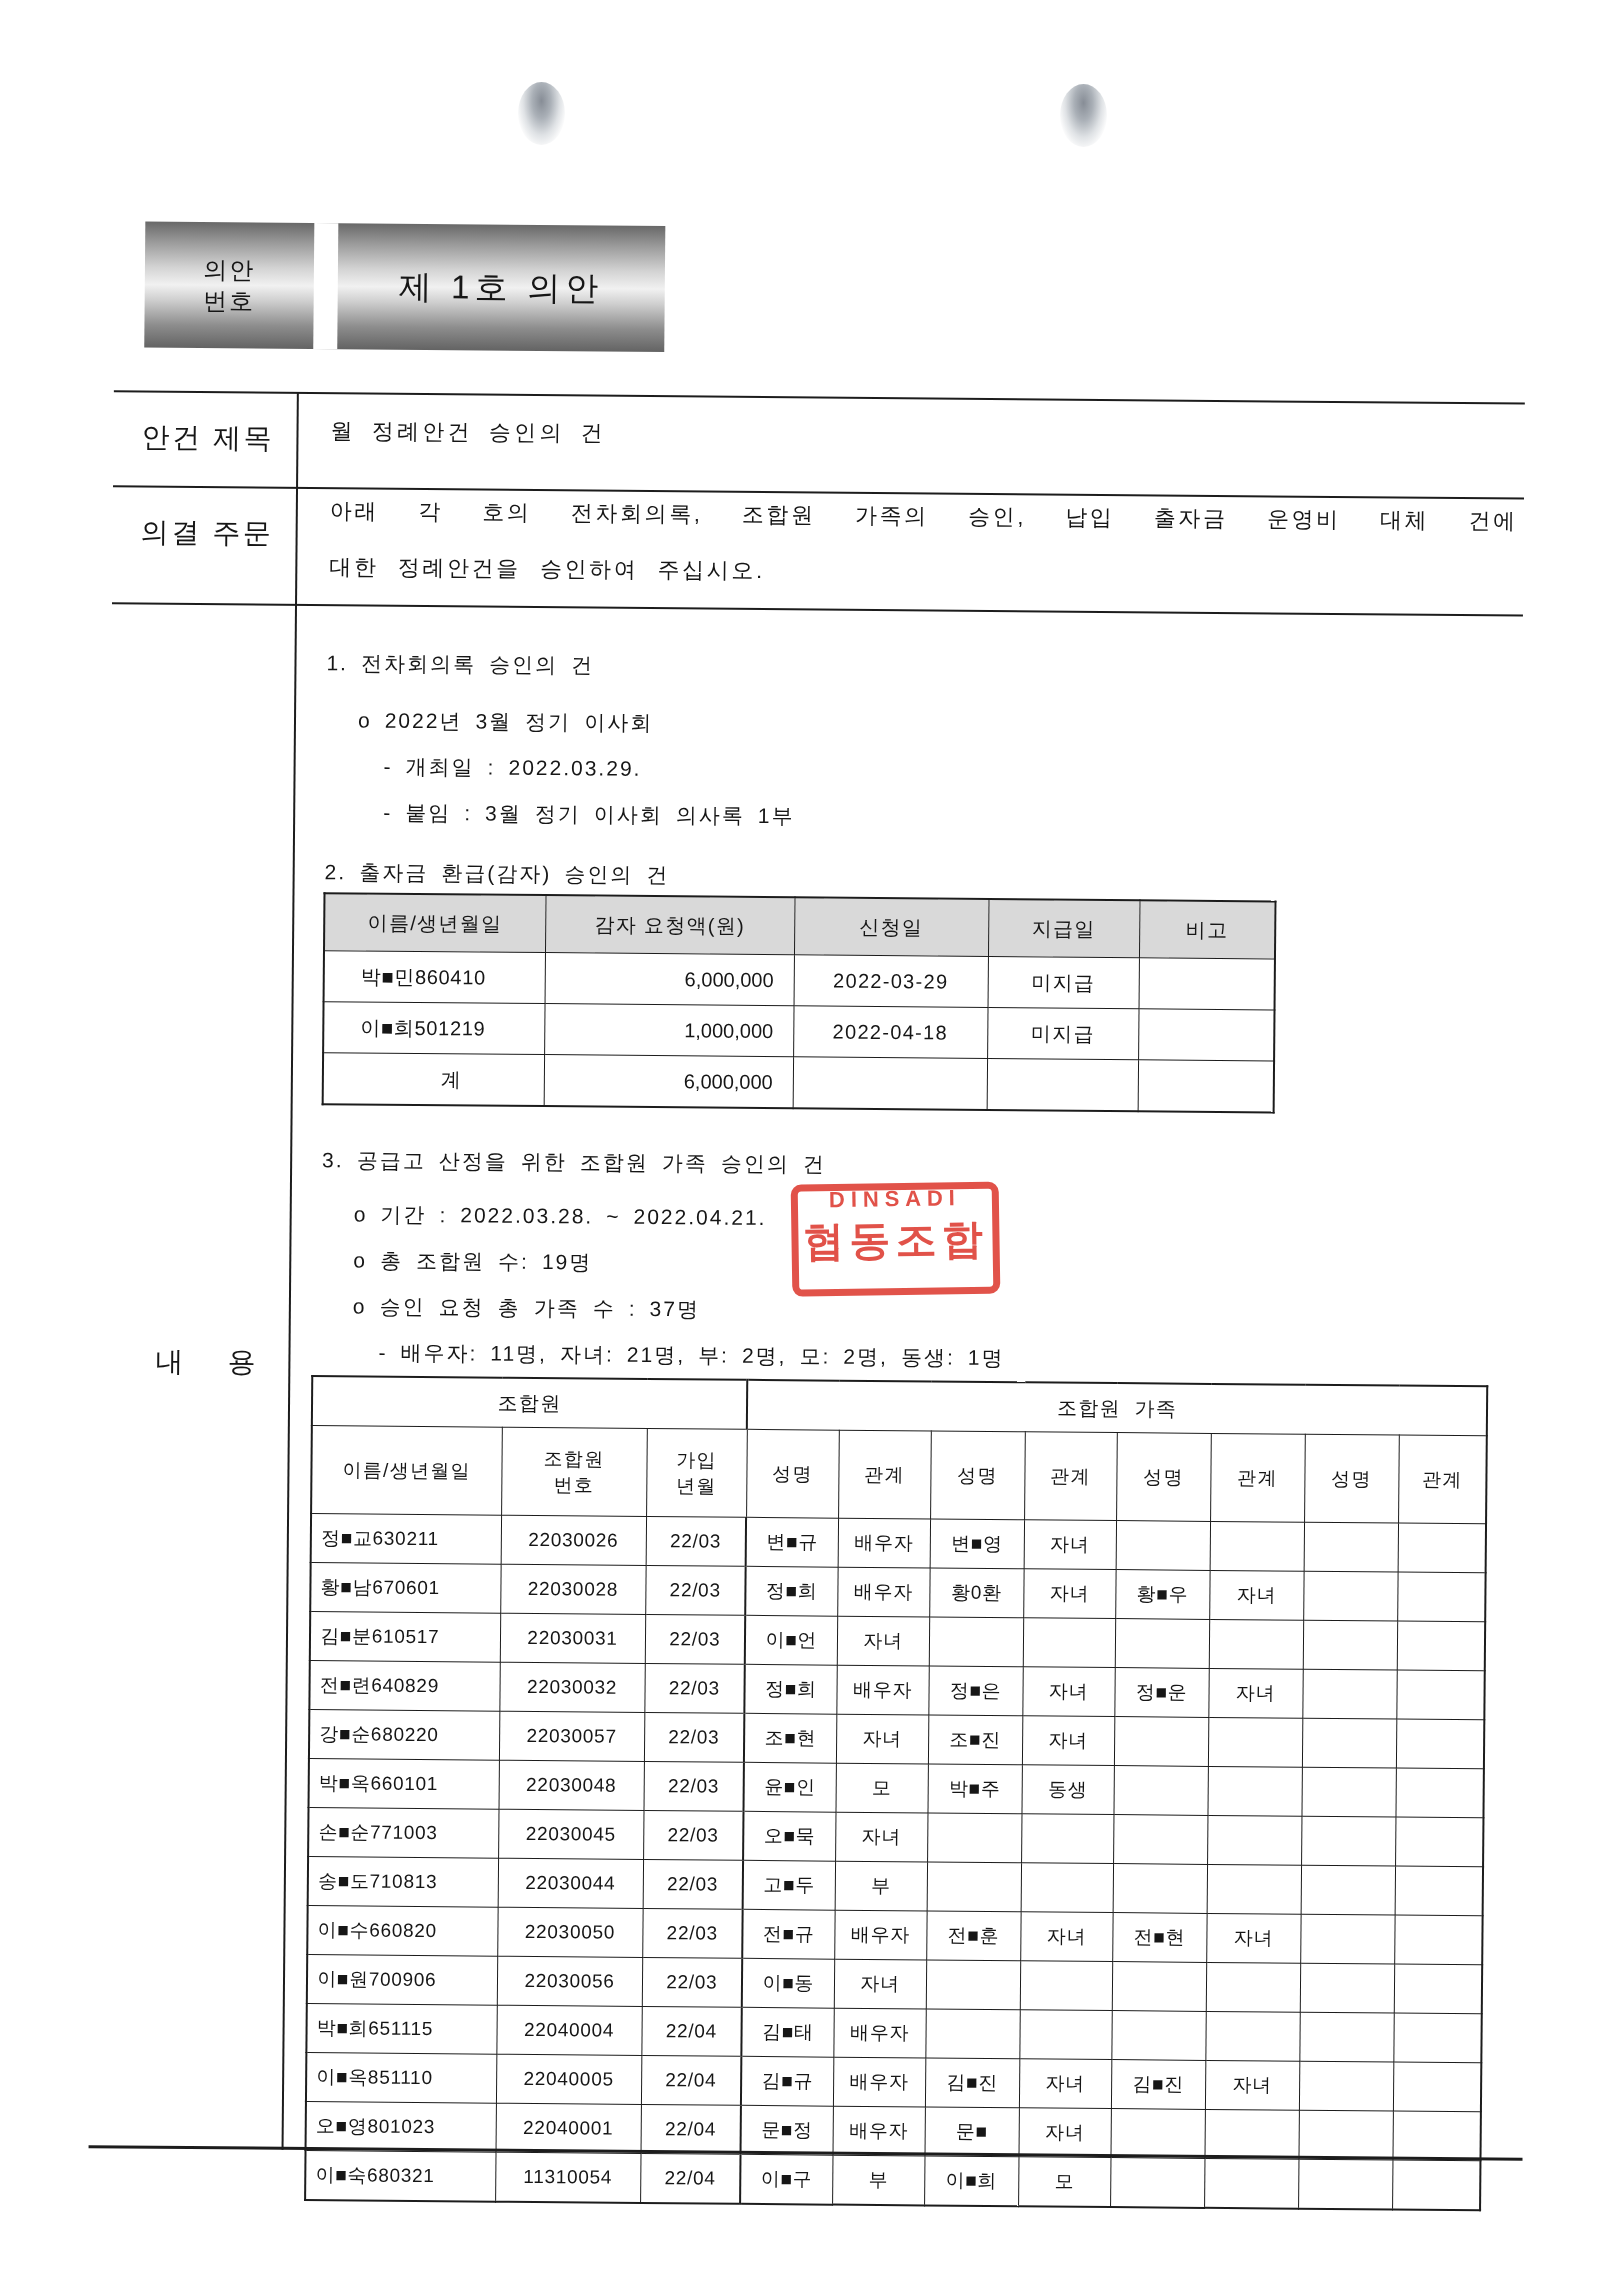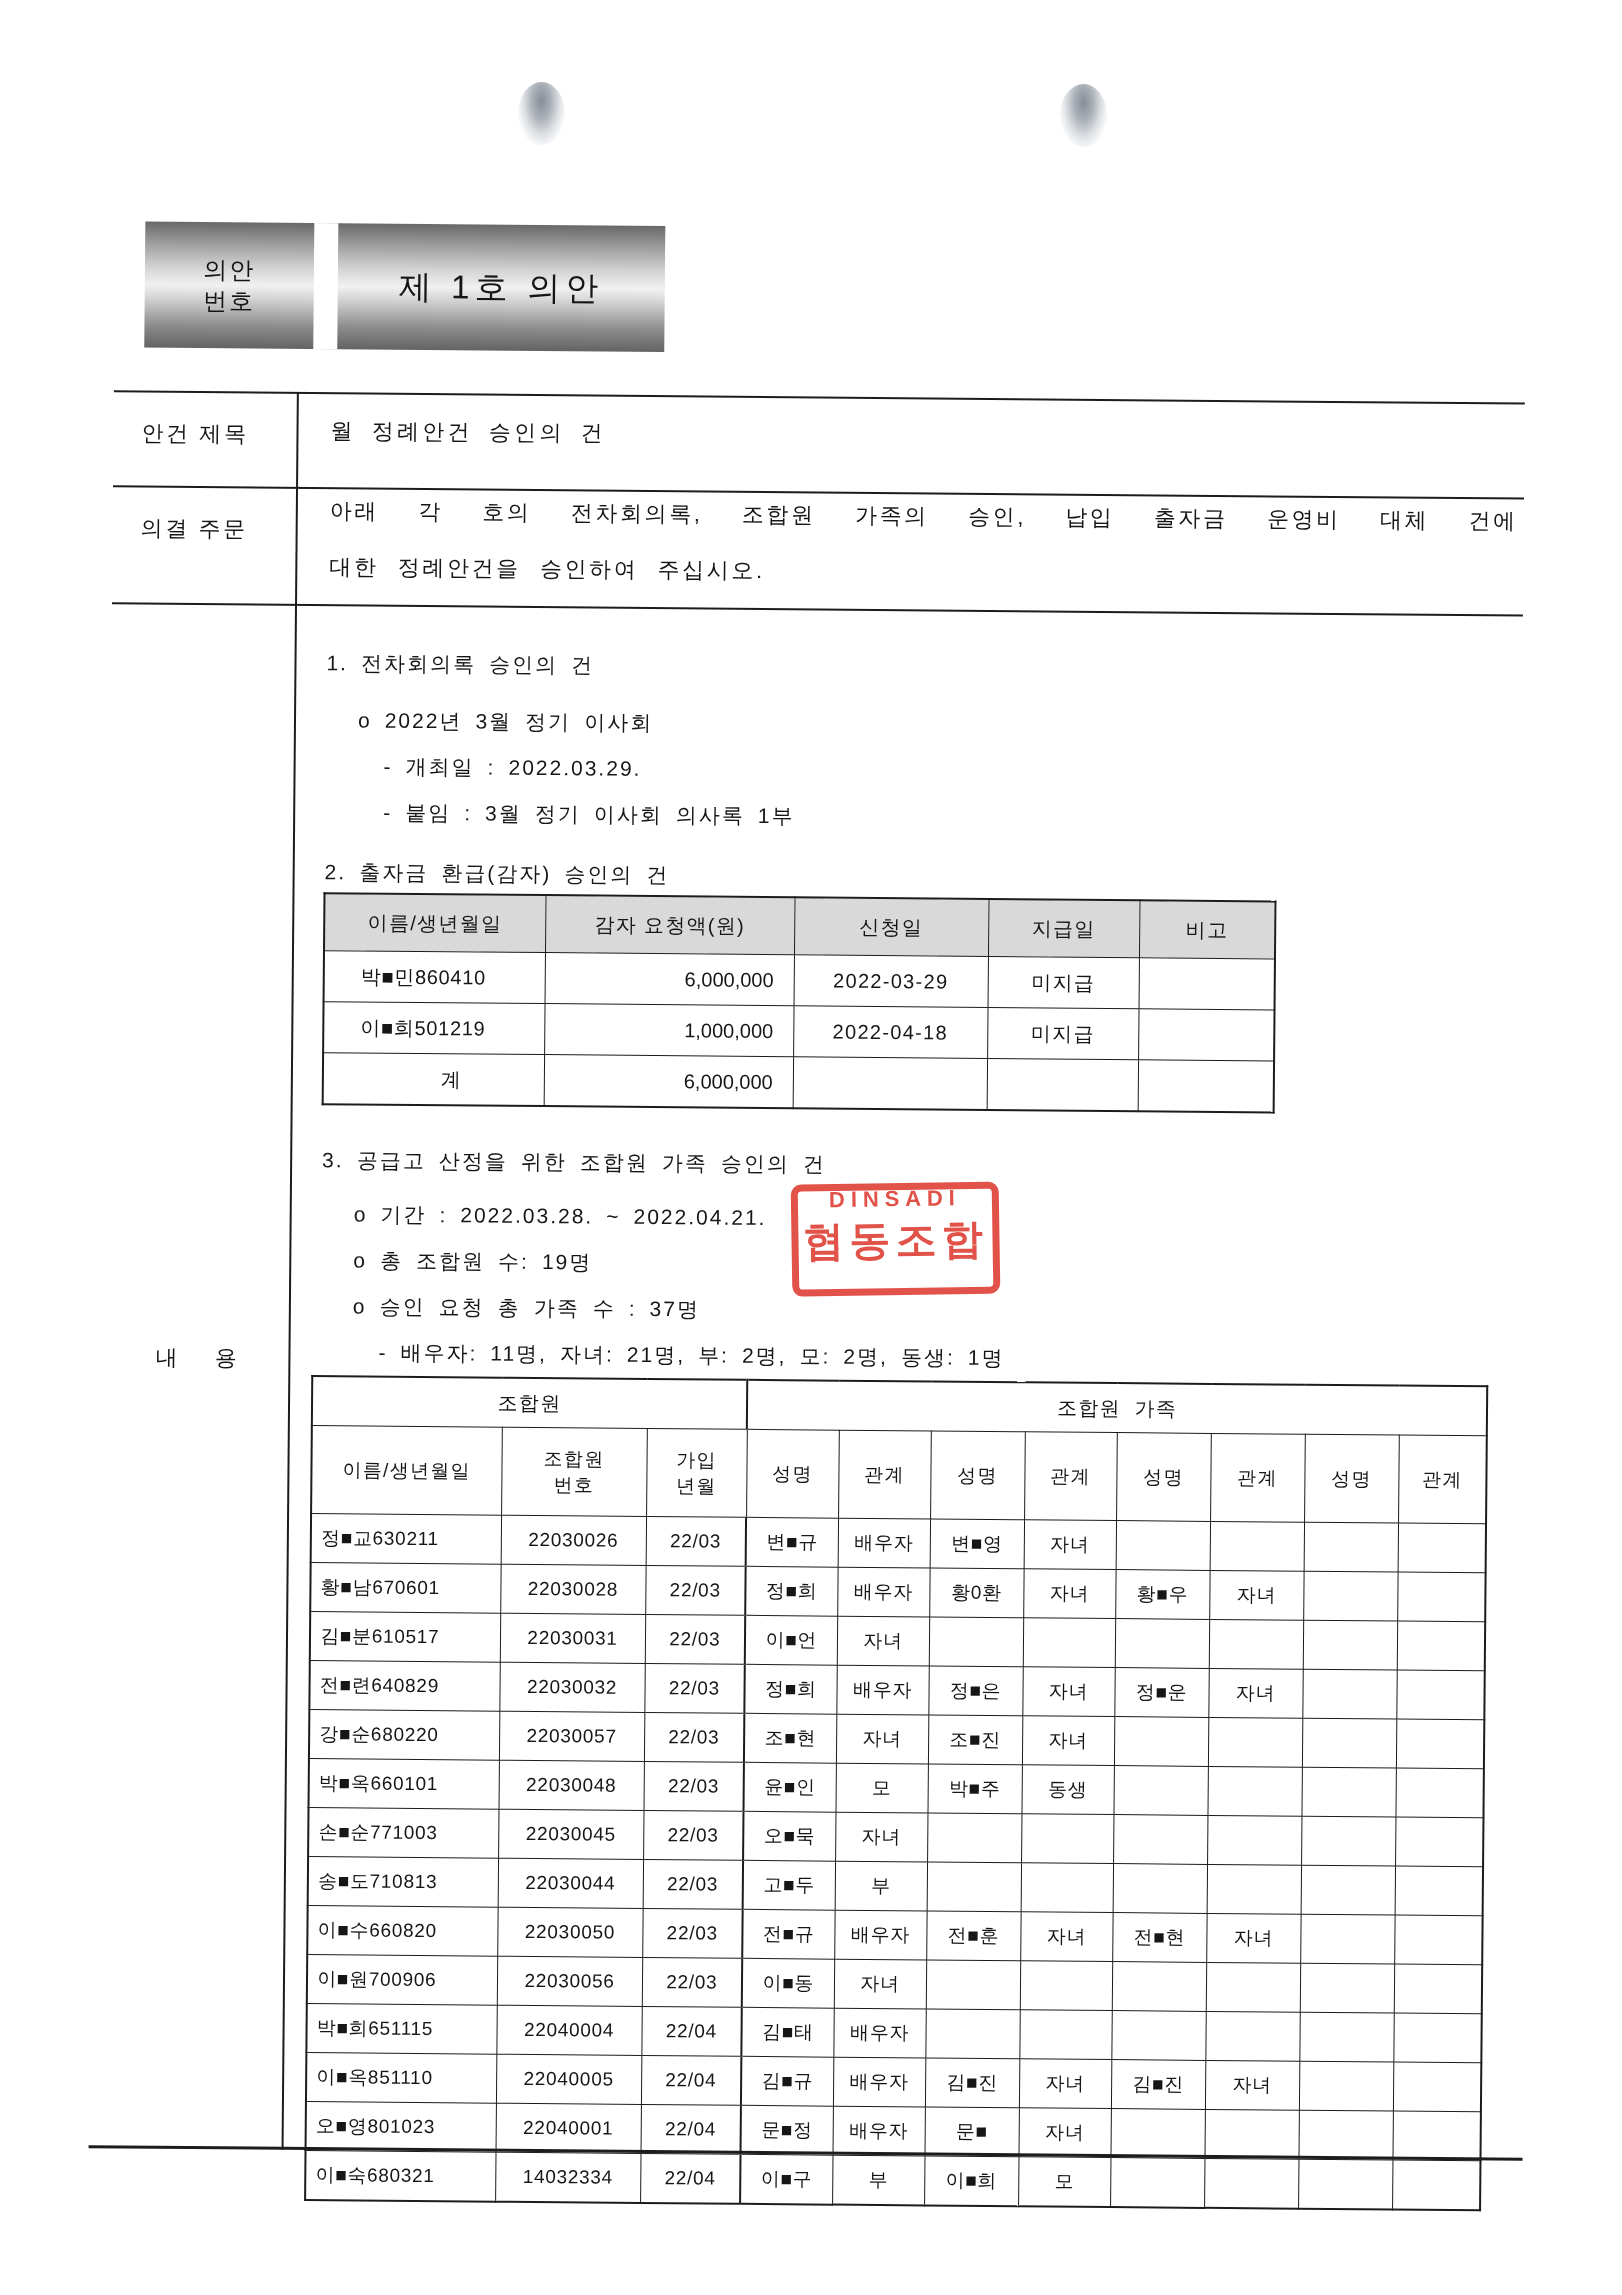--- a/index.html
+++ b/index.html
@@ -31,21 +31,21 @@
     font-size:33px; letter-spacing:5.2px; }
 
   
   .hrule{ position:absolute; background:#1c1c1c; }
   #rule-top   { left:115px; top:391px;  width:1411px; height:2px; }
   #rule-mid1  { left:115px; top:486px;  width:1411px; height:2px; }
   #rule-mid2  { left:115px; top:603px;  width:1411px; height:2px; }
   #rule-bottom{ left:105px; top:2146px; width:1434px; height:2.6px; }
   #vline{ position:absolute; left:298px; top:391px; width:2px; height:1758px; background:#1c1c1c; }
 
-  .field-label{ position:absolute; font-size:22px; letter-spacing:2.6px; white-space:pre; }
+  .field-label{ position:absolute; font-size:28px; letter-spacing:2.6px; white-space:pre; }
   #agenda-title-label{ left:143px; top:419px; }
   #agenda-title-value{ position:absolute; left:332px; top:415px; font-size:22px; letter-spacing:3.3px; word-spacing:6.5px; }
   #resolution-label{ left:143px; top:514px; }
   .res-line{ position:absolute; left:332px; width:1188px; font-size:22px; letter-spacing:2.6px; word-spacing:10.5px; }
   #res-line1{ top:495px; text-align:justify; text-align-last:justify; }
   #res-line2{ top:551px; }
   #content-label{ left:165px; top:1343px; }
 
   
   .h-item{ position:absolute; font-size:21px; letter-spacing:2px; word-spacing:5.2px; white-space:pre; }
@@ -387,21 +387,21 @@
               <td>배우자</td>
               <td>문■</td>
               <td>자녀</td>
               <td style="text-align: center;"></td>
               <td style="text-align: center;"></td>
               <td style="text-align: center;"></td>
               <td style="text-align: center;"></td>
             </tr>
             <tr>
               <td>이■숙680321</td>
-              <td>14032334</td>
+              <td>11310054</td>
               <td>22/04</td>
               <td>이■구</td>
               <td style="text-align: center;">부</td>
               <td>이■희</td>
               <td style="text-align: center;">모</td>
               <td style="text-align: center;"></td>
               <td style="text-align: center;"></td>
               <td style="text-align: center;"></td>
               <td style="text-align: center;"></td>
             </tr>

